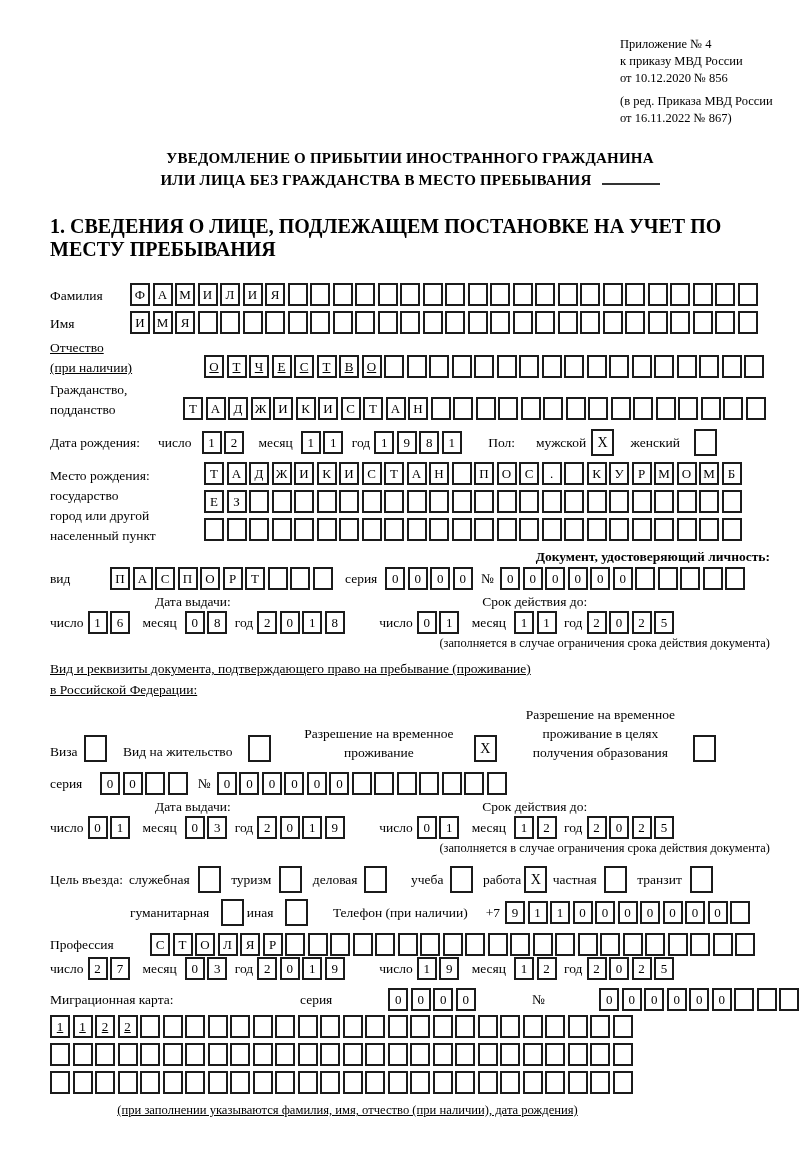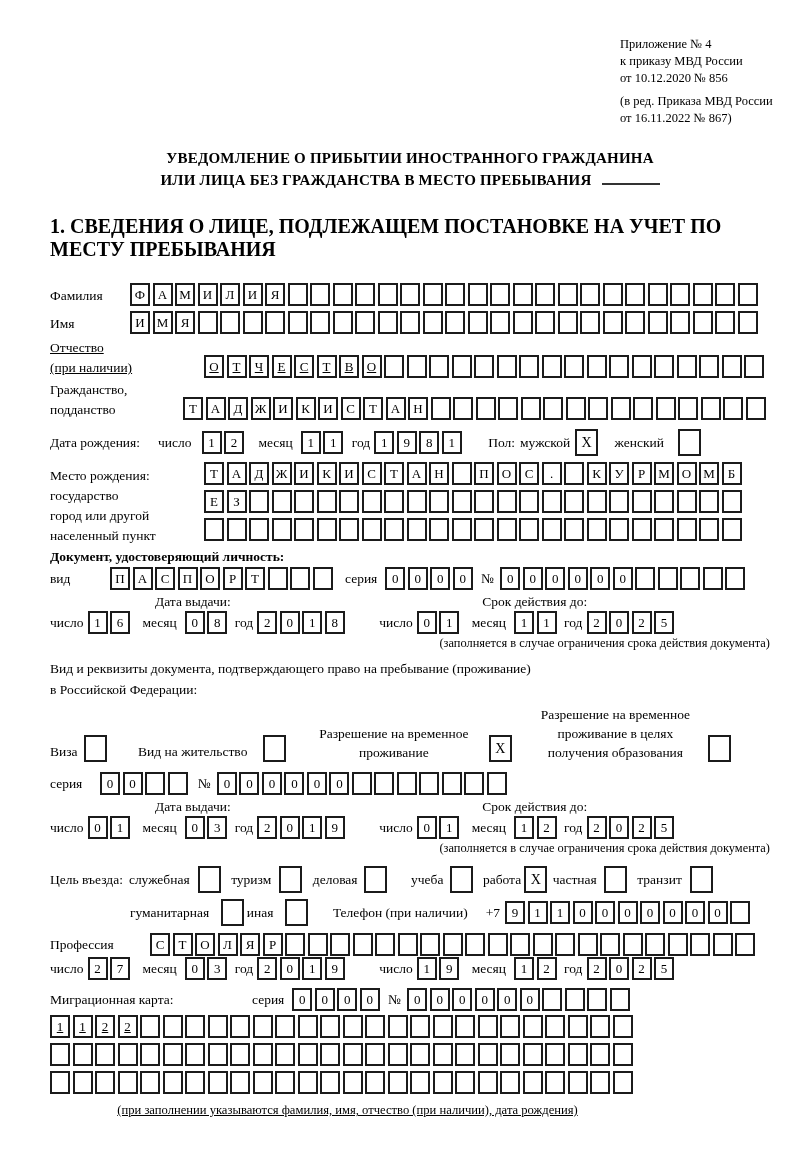--- a/index.html
+++ b/index.html
@@ -24,23 +24,23 @@
     flex:0 0 auto; width:16px; height:19px; border:2px solid #1b1b1b; margin-right:2.5px;
     display:inline-flex; align-items:center; justify-content:center;
     font-size:13px; line-height:1; background:#fff;
   }
   .cell.big { width:19px; height:23px; font-size:14px; }
   .cellrows .cells { display:flex; margin-bottom:5px; }
   .dgroup { display:flex; align-items:center; flex:0 0 auto; }
   .dgroup .lbl { line-height:23px; }
   .dlabels { font-size:13.5px; margin-top:4px; }
   .note-right { font-size:12.4px; text-align:right; margin-top:2px; }
-  .intro { font-size:13.5px; line-height:21px; margin-top:7px; }
+  .intro { font-size:13.5px; line-height:21px; margin-top:7px;text-decoration:underline; }
   .permit-lbl { font-size:13.5px; line-height:19px; text-align:center; flex:0 0 auto; }
-  .center-bold { text-align:left; font-weight:bold; font-size:13.5px; margin-top:3px; }
+  .center-bold { text-align:right; font-weight:bold; font-size:13.5px; margin-top:3px; }
   .bottom-note { font-size:12.6px; margin-top:9px; text-align:center; padding-left:10px; }
   .mt4 { margin-top:4px;text-decoration:underline; } .mt5 { margin-top:5px; } .mt6 { margin-top:6px; } .mt8 { margin-top:8px; }
 </style>
 </head>
 <body>
 
 <div class="page">
 
   <div class="annex">
     <div>Приложение № 4</div>
@@ -212,21 +212,21 @@
         <span class="cell">1</span>
       </span>
     <span class="lbl" style="margin-left:6px">год</span>
     <span class="cells" style="margin-left:4px">
         <span class="cell">1</span>
         <span class="cell">9</span>
         <span class="cell">8</span>
         <span class="cell">1</span>
       </span>
     <span class="lbl" style="margin-left:24px">Пол:</span>
-    <span class="lbl" style="margin-left:5px">мужской</span>
+    <span class="lbl" style="margin-left:21px">мужской</span>
     <span class="cells" style="margin-left:5px">
         <span class="cell big">X</span>
       </span>
     <span class="lbl" style="margin-left:14px">женский</span>
     <span class="cells" style="margin-left:14px">
         <span class="cell big"></span>
       </span>
   </div>
 
   <div class="frow mt6">
@@ -406,21 +406,21 @@
   <div class="note-right">(заполняется в случае ограничения срока действия документа)</div>
 
   <div class="intro">Вид и реквизиты документа, подтверждающего право на пребывание (проживание)</div>
   <div class="intro" style="margin-top:0;">в Российской Федерации:</div>
 
   <div class="frow mt5">
     <span class="lbl">Виза</span>
     <span class="cells" style="margin-left:6px">
         <span class="cell big"></span>
       </span>
-    <span class="lbl" style="margin-left:29px">Вид на жительство</span>
+    <span class="lbl" style="margin-left:14px">Вид на жительство</span>
     <span class="cells" style="margin-left:16px">
         <span class="cell big"></span>
       </span>
     <div class="permit-lbl" style="width:182px; margin-left:14px">
       <div>Разрешение на временное</div>
       <div>проживание</div>
     </div>
     <span class="cells" style="margin-left:4px">
         <span class="cell big">X</span>
       </span>
@@ -634,21 +634,21 @@
       <span class="lbl" style="margin-left:5px">год</span>
       <span class="cells" style="margin-left:4px">
           <span class="cell">2</span>
           <span class="cell">0</span>
           <span class="cell">2</span>
           <span class="cell">5</span>
         </span>
     </div>
   </div>
 
-  <div class="frow mt8" style="align-items:center;">
+  <div class="frow mt8" style="align-items:center;gap:48px;">
     <span class="lbl" style="width:145px">Миграционная карта:</span>
     <span class="lbl" style="margin-left:57px">серия</span>
     <span class="cells" style="margin-left:8px">
         <span class="cell">0</span>
         <span class="cell">0</span>
         <span class="cell">0</span>
         <span class="cell">0</span>
       </span>
     <span class="lbl" style="margin-left:6px">№</span>
     <span class="cells" style="margin-left:6px">

